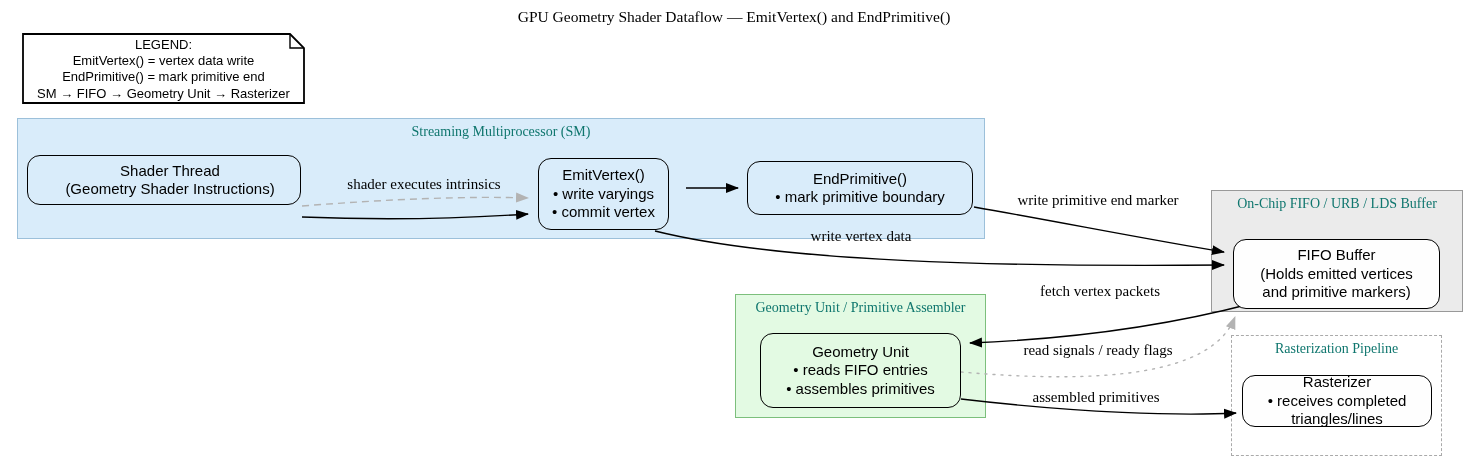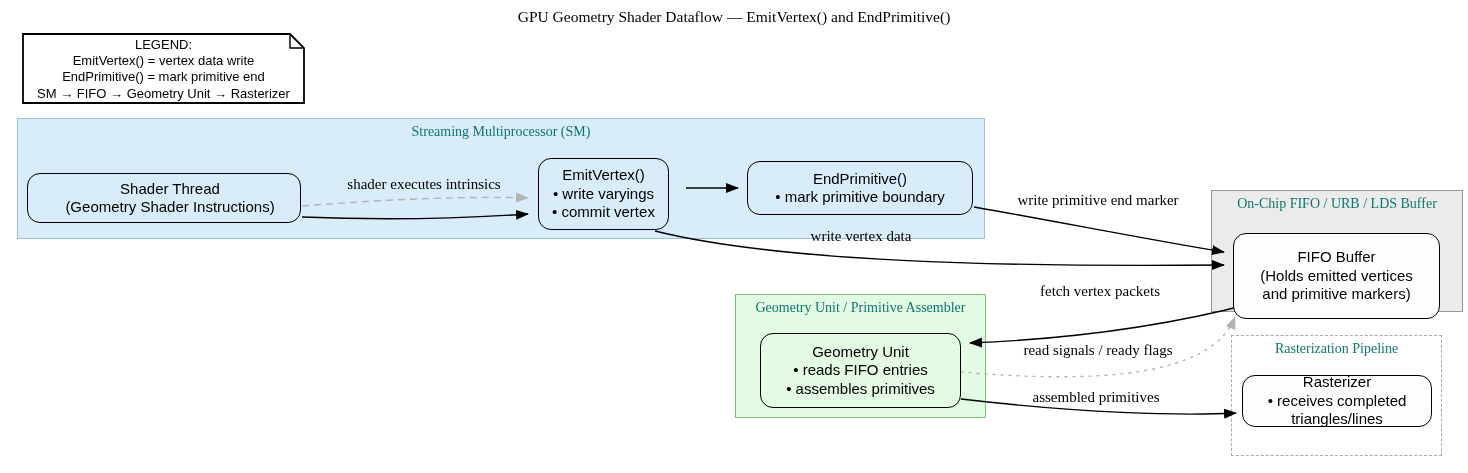--- a/index.html
+++ b/index.html
@@ -15,24 +15,24 @@
   .cl-fifo{left:1211px;top:190px;width:252px;height:122px;background:#ebebeb;border:1px solid #999999;}
   .cl-gu{left:735px;top:294px;width:251px;height:124px;background:#e3fae3;border:1px solid #7cbf7c;}
   .cl-raster{left:1231px;top:335px;width:211px;height:121px;background:#ffffff;border:1.5px dashed #aaaaaa;}
   
   .node{position:absolute;box-sizing:border-box;border:1.5px solid #000;border-radius:13px;
         display:flex;flex-direction:column;justify-content:center;align-items:center;
         font-size:15px;line-height:18.5px;color:#000;text-align:center;}
   .n-blue{background:#d9ecfa;}
   .n-white{background:#fefefe;}
   .n-green{background:#e3fae3;}
-  .n-shader{left:27px;top:173px;width:274px;height:50px;padding-left:12px;}
+  .n-shader{left:27px;top:155px;width:274px;height:50px;padding-left:12px;}
   .n-emit{left:538px;top:158px;width:131px;height:72px;}
   .n-end{left:747px;top:161px;width:226px;height:54px;}
-  .n-fifo{left:1233px;top:233px;width:207px;height:86px;}
+  .n-fifo{left:1233px;top:239px;width:207px;height:70px;}
   .n-gu{left:760px;top:333px;width:201px;height:75px;}
   .n-raster{left:1242px;top:375px;width:190px;height:52px;}
   
   .elabel{position:absolute;transform:translate(-50%,-50%);white-space:nowrap;
           font-family:"Liberation Serif",serif;font-size:15px;color:#000;}
   
   .legend{position:absolute;left:22px;top:33px;width:283px;height:61px;}
   .legend svg{position:absolute;left:0;top:0;}
   .legend-text{position:absolute;left:0;top:4px;width:100%;text-align:center;
                font-size:13px;line-height:16.2px;color:#000;}

